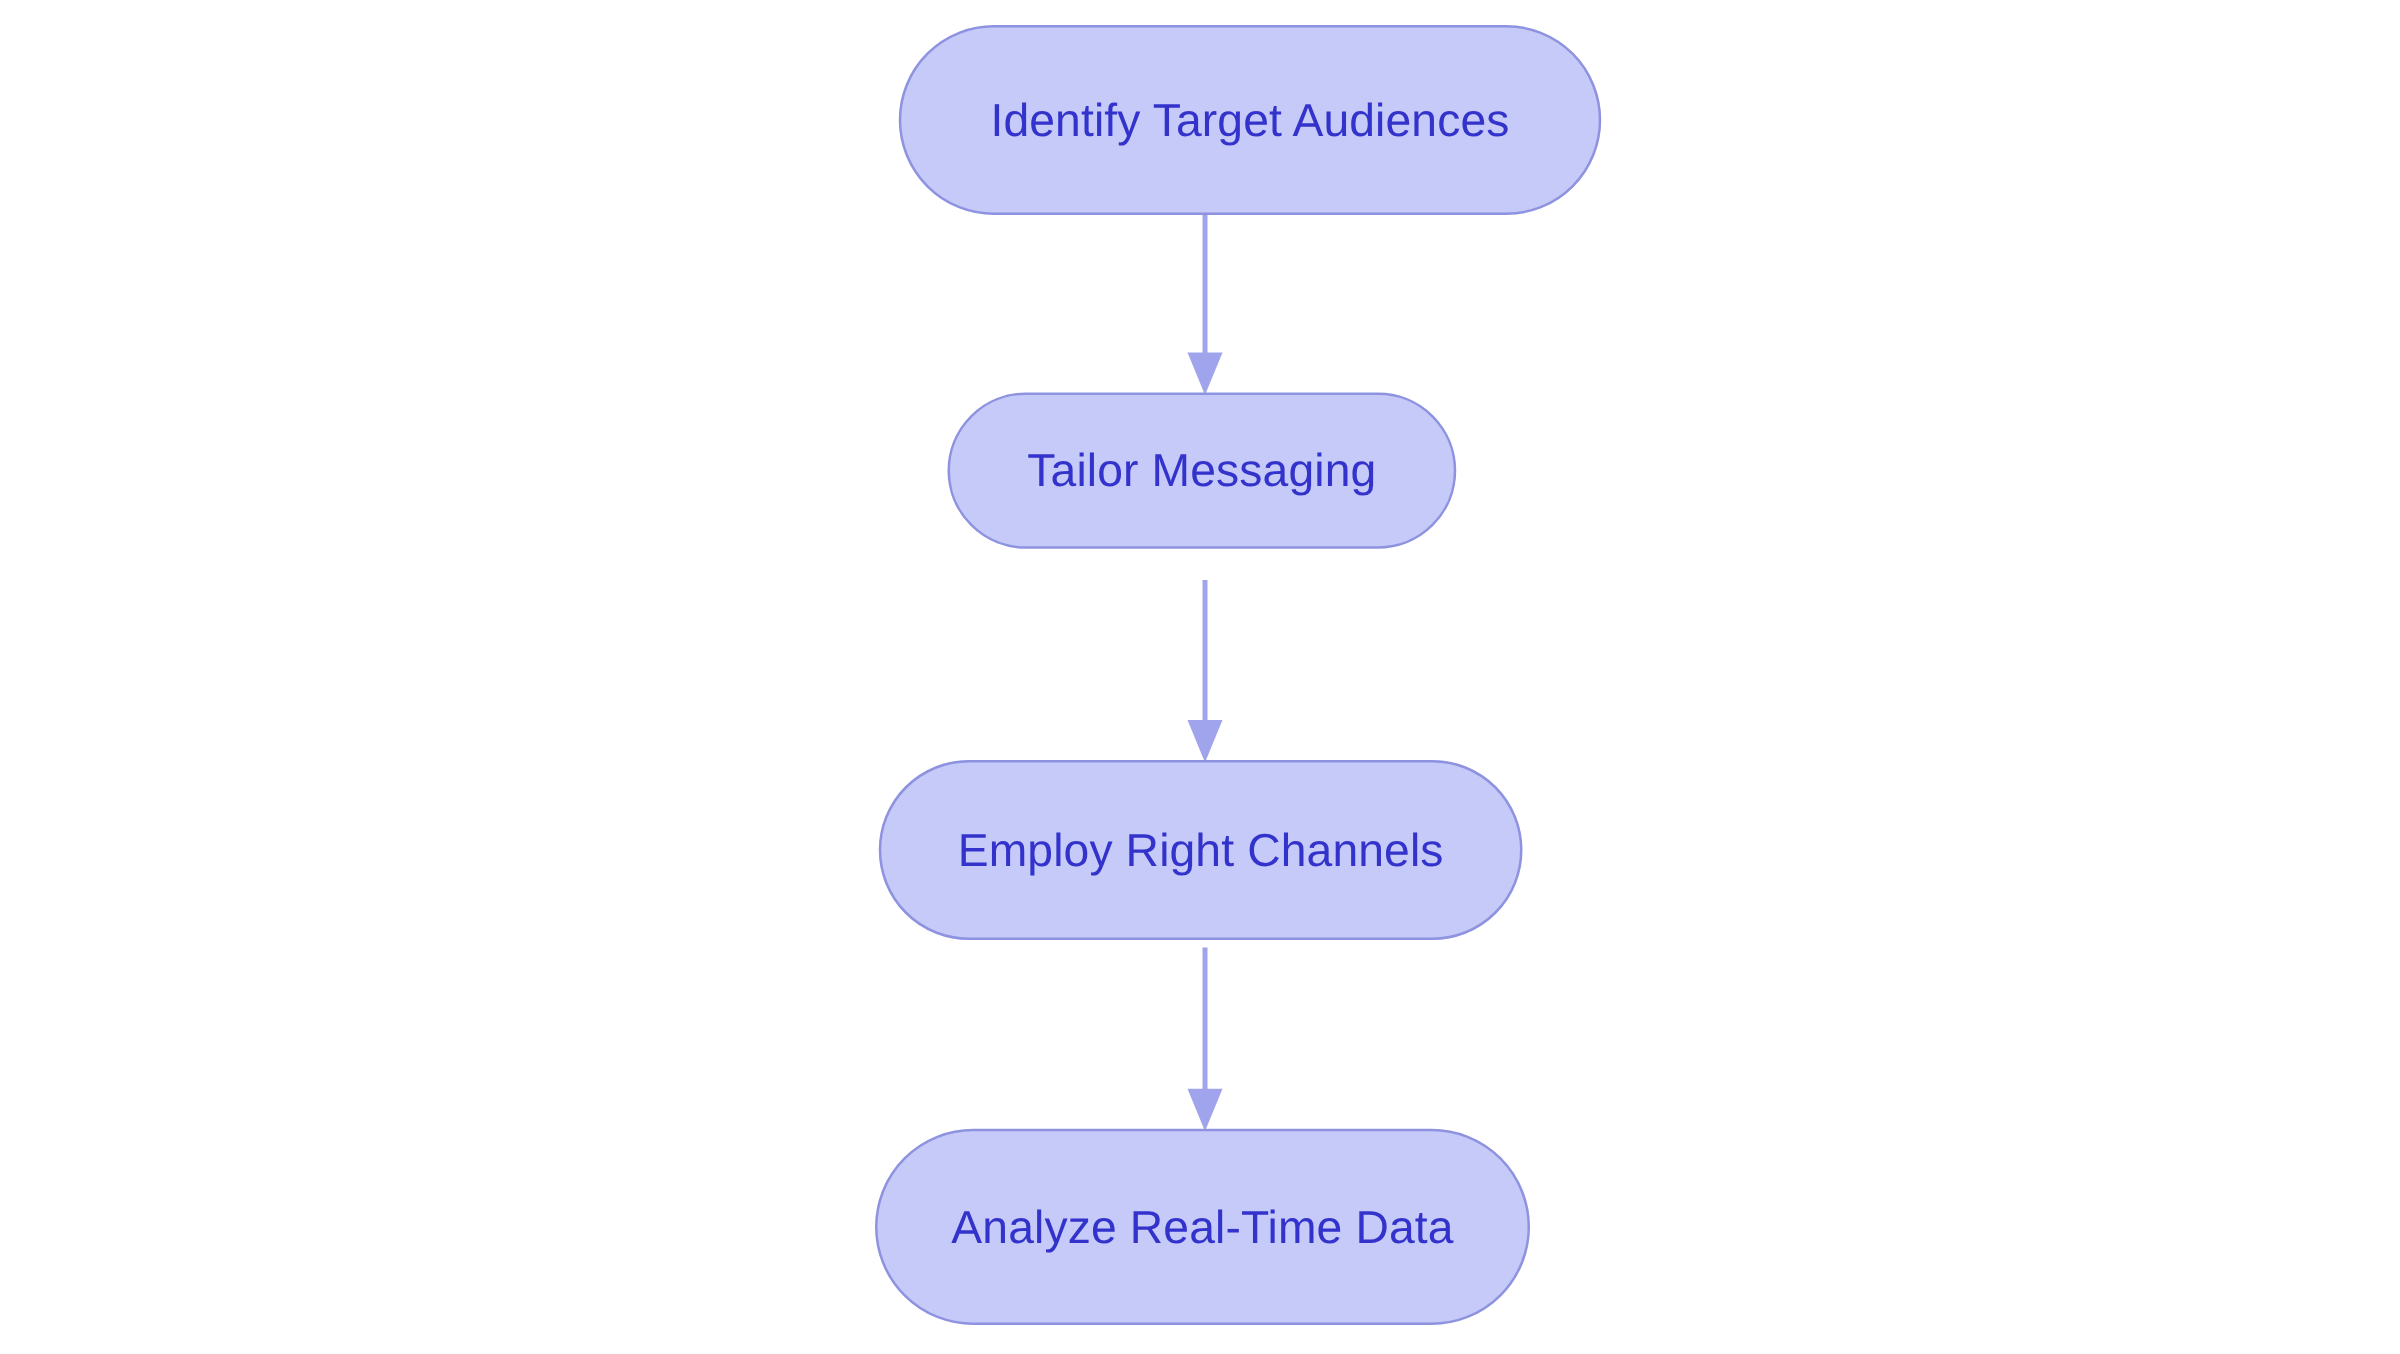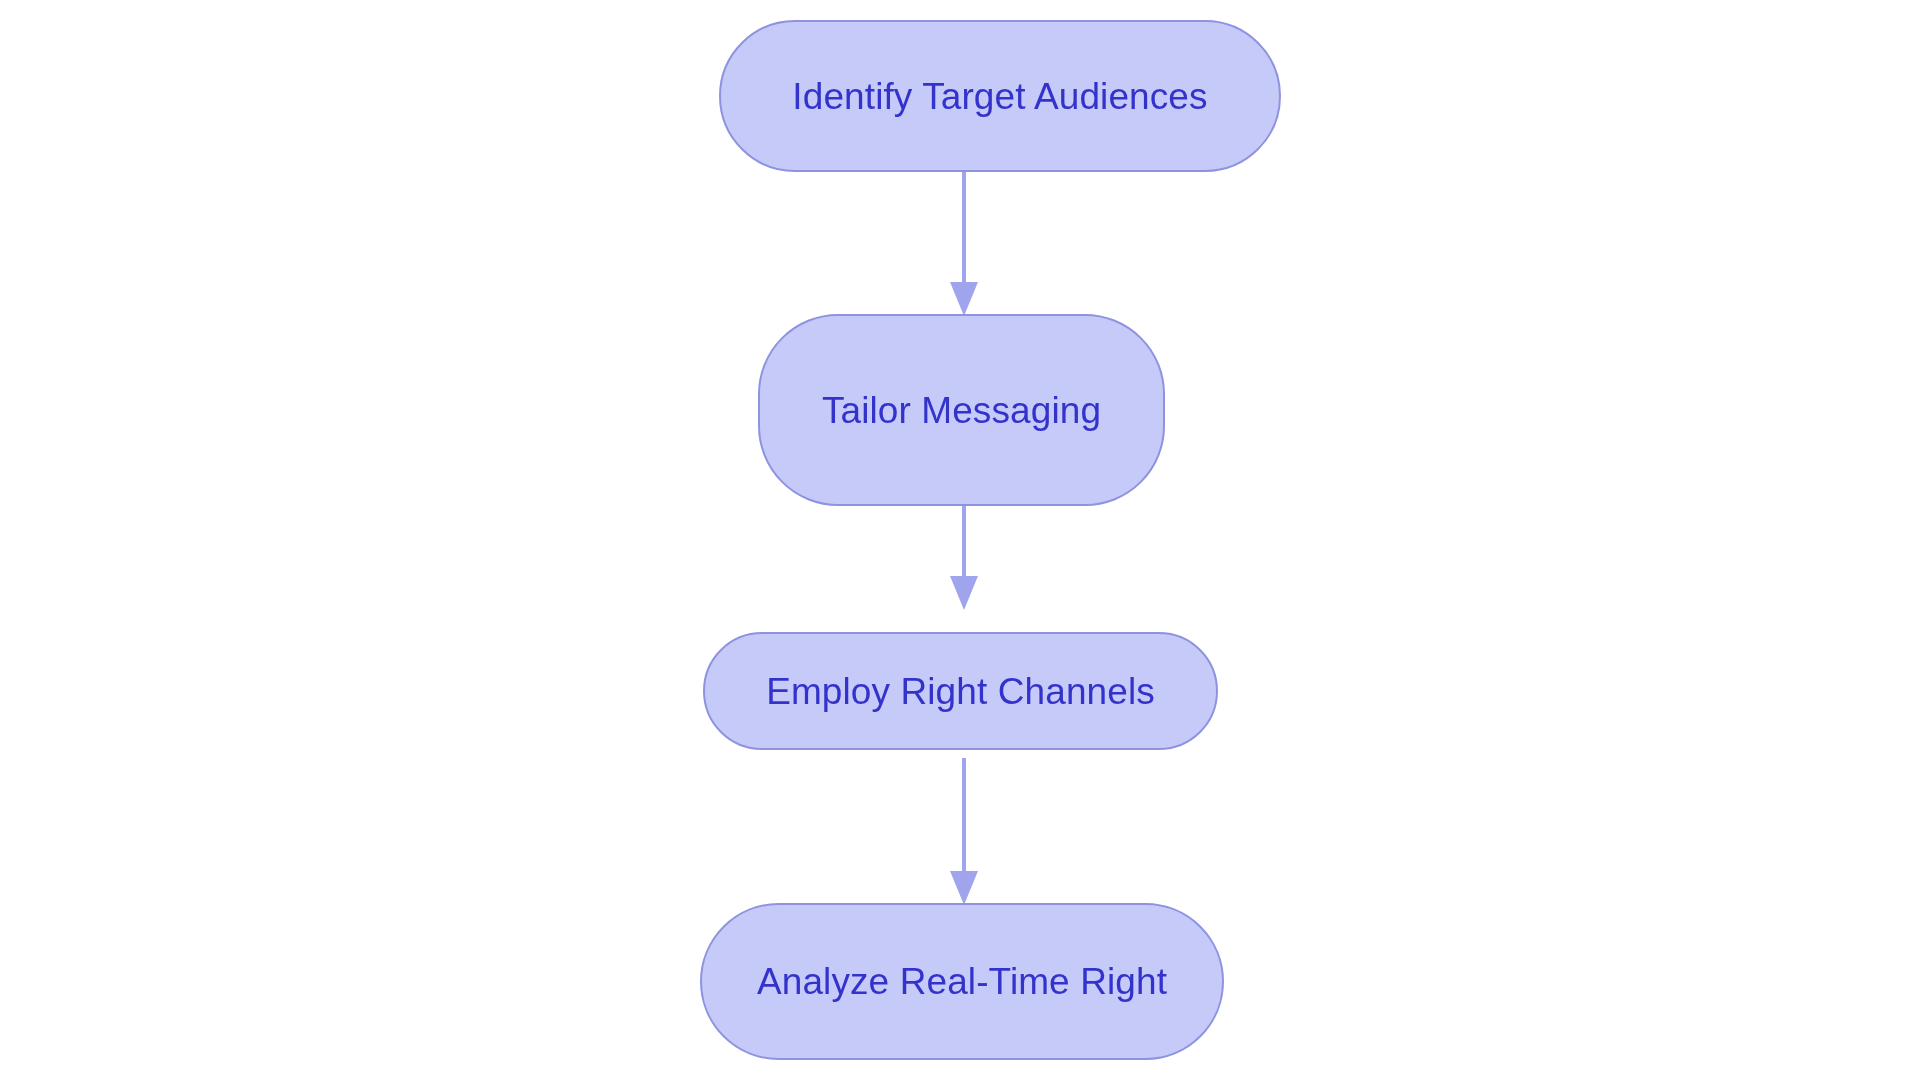--- a/index.html
+++ b/index.html
@@ -48,22 +48,22 @@
     position: absolute;
     z-index: 1;
   }
   .flow-edge svg {
     display: block;
     overflow: visible;
   }
 
   
   #node-0 { left: 719px;  top: 20px;   width: 562px; height: 152px; }
-  #node-1 { left: 758px;  top: 314px;  width: 407px; height: 192px; }
-  #node-2 { left: 703px;  top: 608px;  width: 515px; height: 118px; margin-top: 24px; }
+  #node-1 { left: 758px;  top: 314px;  width: 407px; height: 125px; }
+  #node-2 { left: 703px;  top: 608px;  width: 515px; height: 144px; }
   #node-3 { left: 700px;  top: 903px;  width: 524px; height: 157px; }
 
   
   #edge-0 { left: 948px; top: 170px; width: 32px; height: 146px; }
   #edge-1 { left: 948px; top: 464px; width: 32px; height: 146px; }
   #edge-2 { left: 948px; top: 758px; width: 32px; height: 147px; }
 </style>
 </head>
 <body>
 
@@ -96,16 +96,16 @@
   </div>
 
   <div class="flow-edge" id="edge-2">
     <svg width="32" height="147" viewBox="0 0 32 147">
       <line x1="16" y1="0" x2="16" y2="119" stroke="#9fa4ec" stroke-width="4"></line>
       <polygon points="16,147 2,113 30,113" fill="#9fa4ec"></polygon>
     </svg>
   </div>
 
   <div class="flow-node" id="node-3">
-    <span class="flow-node-label">Analyze Real-Time Right</span>
+    <span class="flow-node-label">Analyze Real-Time Data</span>
   </div>
 
 </div>
 
 </body></html>

